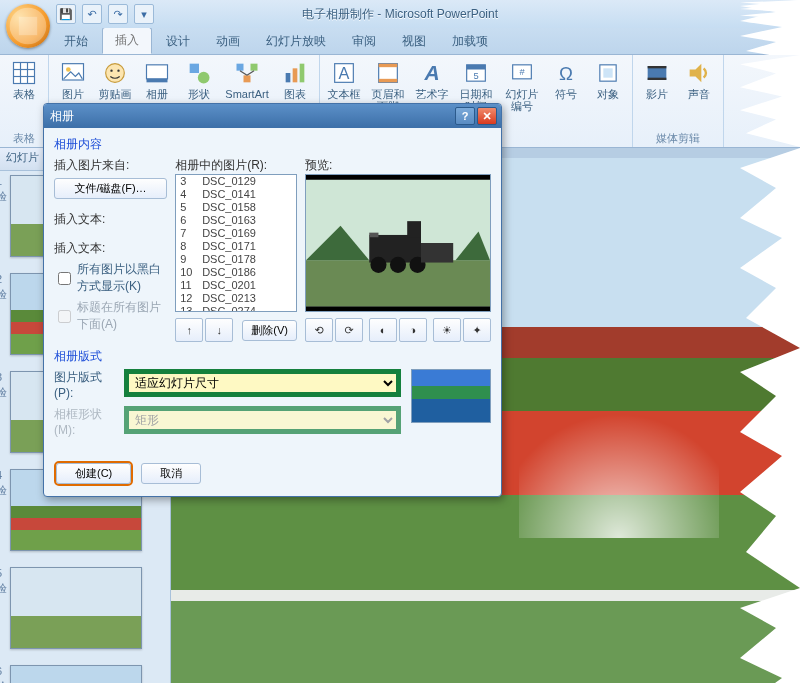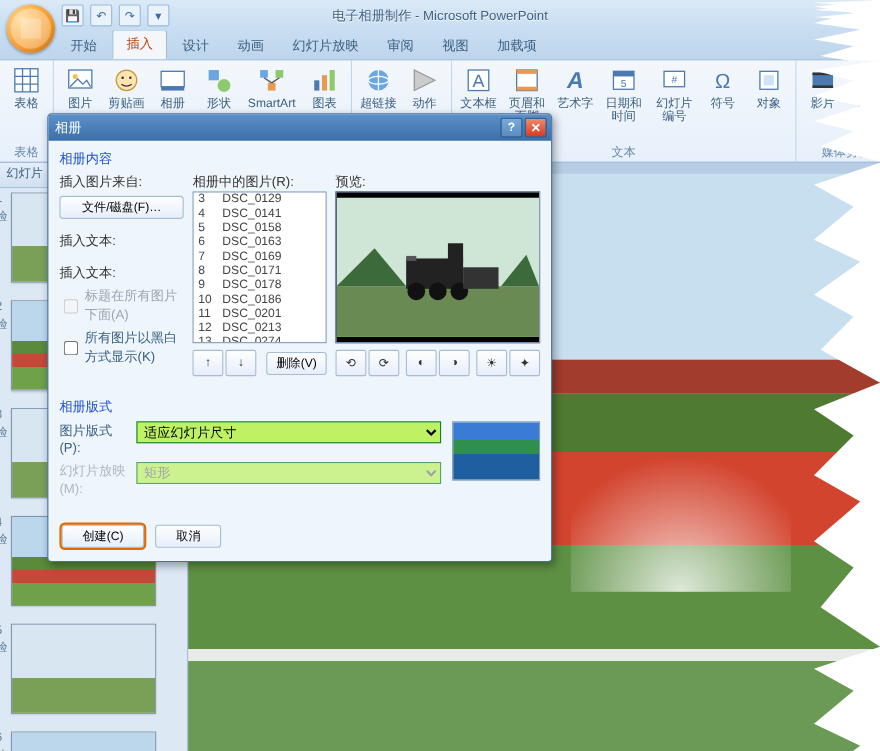--- a/index.html
+++ b/index.html
@@ -5,21 +5,21 @@
   html,body{margin:0;padding:0;font-family:"Microsoft YaHei","SimSun",sans-serif;font-size:12px;background:#cde4f7;color:#333;overflow:hidden;width:800px;height:683px}
   
   .titlebar{height:28px;background:linear-gradient(#dbe9f7,#c6ddf2);display:flex;align-items:center;position:relative}
   .orb{width:44px;height:44px;border-radius:50%;background:radial-gradient(circle at 30% 30%,#ffd78a,#f59b2d 60%,#b55f0b);position:absolute;left:6px;top:4px;box-shadow:0 1px 3px rgba(0,0,0,.4);display:flex;align-items:center;justify-content:center;font-size:10px;font-weight:bold;color:#fff}
   .qat{margin-left:56px;display:flex;gap:6px}
   .qat .qbtn{width:18px;height:18px;border:1px solid #9bbad9;background:#eaf2fa;border-radius:2px;display:flex;align-items:center;justify-content:center;font-size:11px;color:#3b6ca5}
   .title{position:absolute;left:50%;transform:translateX(-50%);color:#3b6081;text-shadow:0 1px 0 #fff}
   
   .tabs{height:26px;background:linear-gradient(#c8ddf1,#bdd5ec);display:flex;align-items:flex-end;padding-left:52px;gap:2px;border-bottom:1px solid #9ab6d4}
   .tab{padding:4px 12px;color:#3b6081;cursor:pointer}
-  .tab.active{background:#f3f7fc;border:1px solid #9ab6d4;border-bottom:1px solid #f3f7fc;border-radius:3px 3px 0 0;color:#c2410c}
+  .tab.active{background:#f3f7fc;border:1px solid #9ab6d4;border-bottom:1px solid #f3f7fc;border-radius:3px 3px 0 0;color:#737373}
   
   .ribbon{height:92px;background:linear-gradient(#f3f7fc,#e7f0fa);border-bottom:1px solid #9ab6d4;display:flex;position:relative}
   .group{border-right:1px solid #c0d6ec;padding:2px 6px 0 6px;display:flex;flex-direction:column;align-items:center;justify-content:space-between}
   .group .icons{display:flex;align-items:flex-start;gap:6px;flex:1}
   .gicon{display:flex;flex-direction:column;align-items:center;justify-content:flex-start;width:36px;padding-top:2px;cursor:pointer}
   .gicon svg{width:28px;height:28px}
   .gicon span{font-size:11px;color:#3b6081;text-align:center;line-height:12px;margin-top:1px}
   .group .glabel{font-size:11px;color:#6a89a9;text-align:center;padding:1px 0}
   
   .work{height:537px;display:flex}
@@ -48,24 +48,24 @@
   .colB{width:140px;display:flex;flex-direction:column}
   .listwrap{border:1px solid #7f9ebd;background:#fff;height:136px;overflow:hidden}
   .listwrap .row{display:flex;font-size:11px;padding:0 4px;line-height:13px}
   .listwrap .row span:first-child{width:22px;color:#444}
   .listwrap .row span:last-child{color:#444}
   .colC{flex:1;display:flex;flex-direction:column}
   .preview{border:1px solid #7f9ebd;background:#000;height:136px;display:flex;align-items:center;justify-content:center;overflow:hidden}
   .toolsRow{display:flex;gap:6px;margin-top:6px;align-items:center}
   .toolsRow .sgrp{display:flex;gap:2px}
   .sbtn{width:26px;height:22px;border:1px solid #a7bdd6;background:linear-gradient(#fefefe,#e6eefb);border-radius:2px;display:flex;align-items:center;justify-content:center;cursor:pointer;font-size:11px}
-  .sec2{margin-top:20px}
+  .sec2{margin-top:6px}
   .frow{display:flex;align-items:flex-start;gap:6px;margin-bottom:6px}
   .frow label{width:64px;color:#3b6081}
-  select,input[type=text]{border:1px solid #15803d;font-size:12px;padding:1px 2px;background:#bef264}
+  select,input[type=text]{border:5px solid #15803d;font-size:12px;padding:1px 2px;background:#fef9c3}
   .themeThumb{width:78px;height:52px;border:1px solid #7f9ebd;margin-left:auto;background:linear-gradient(#3a7bd5 0 30%,#2f8f4e 30% 55%,#1f5fa0 55% 100%)}
   .dlgFoot{display:flex;gap:10px;padding:6px 12px 12px 12px}
   .dlgFoot .btn{padding:2px 18px}
   .btn.primary{outline:2px solid #e06b00;outline-offset:0}
   .check{display:flex;align-items:center;gap:3px;font-size:12px;color:#3b6081}
   .check.disabled{color:#9aa6b3}
   
   .scene{width:100%;height:100%;background:linear-gradient(#bcd7ec 0 45%,#5a8a3a 45% 60%,#c7483b 60% 75%,#6fa04a 75% 100%);position:relative}
   .scene.sky{background:linear-gradient(#d7e6f1 0 60%,#7aa057 60% 100%)}
   
@@ -178,39 +178,20 @@
             <rect x="4" y="12" width="4" height="8" fill="#4a7ab0"></rect>
             <rect x="10" y="8" width="4" height="12" fill="#e89a54"></rect>
             <rect x="16" y="4" width="4" height="16" fill="#8fc96e"></rect>
           </svg>
           <span>图表</span>
         </div>
     </div>
     <div class="glabel">插图</div>
   </div>
 
-  <div class="group">
-    <div class="icons">
-      <div class="gicon">
-          <svg viewBox="0 0 24 24">
-            <circle cx="12" cy="12" r="8" fill="#6aa7e2"></circle>
-            <ellipse cx="12" cy="12" rx="8" ry="3" fill="none" stroke="#fff"></ellipse>
-            <line x1="12" y1="4" x2="12" y2="20" stroke="#fff"></line>
-          </svg>
-          <span>超链接</span>
-        </div>
-      <div class="gicon">
-          <svg viewBox="0 0 24 24">
-            <polygon points="4,4 20,12 4,20" fill="#ccc" stroke="#999"></polygon>
-          </svg>
-          <span>动作</span>
-        </div>
-    </div>
-    <div class="glabel">链接</div>
-  </div>
 
   <div class="group">
     <div class="icons">
       <div class="gicon">
           <svg viewBox="0 0 24 24">
             <rect x="4" y="4" width="16" height="16" fill="#fff" stroke="#4a7ab0"></rect>
             <text x="12" y="17" font-size="14" text-anchor="middle" fill="#4a7ab0">A</text>
           </svg>
           <span>文本框</span>
         </div>
@@ -357,27 +338,27 @@
       <div class="leg">相册内容</div>
       <div class="cols">
 
         <div class="colA">
           <div>插入图片来自:</div>
           <button class="btn">文件/磁盘(F)…</button>
           <div style="height:4px"></div>
           <div>插入文本:</div>
           <div style="height:4px"></div>
           <div>插入文本:</div>
+          <label class="check">
+            <input type="checkbox" style="">
+            <span>所有图片以黑白方式显示(K)</span>
+          </label>
           <label class="check disabled">
             <input type="checkbox" disabled="" style="">
             <span>标题在所有图片下面(A)</span>
-          </label>
-          <label class="check">
-            <input type="checkbox" style="">
-            <span>所有图片以黑白方式显示(K)</span>
           </label>
         </div>
 
         <div class="colB">
           <div>相册中的图片(R):</div>
           <div class="listwrap" id="piclist">
               <div class="row">
                 <span>3</span>
                 <span>DSC_0129</span>
               </div>
@@ -471,21 +452,21 @@
       <div class="leg">相册版式</div>
       <div style="display:flex;gap:10px">
         <div style="flex:1">
           <div class="frow">
             <label>图片版式(P):</label>
             <select style="flex:1">
               <option>适应幻灯片尺寸</option>
             </select>
           </div>
           <div class="frow">
-            <label style="color:#aeb8c2">幻灯片放映(M):</label>
+            <label style="color:#aeb8c2">相框形状(M):</label>
             <select style="flex:1" disabled="">
               <option>矩形</option>
             </select>
           </div>
         </div>
         <div class="themeThumb"></div>
       </div>
     </div>
   </div>
   <div class="dlgFoot">

